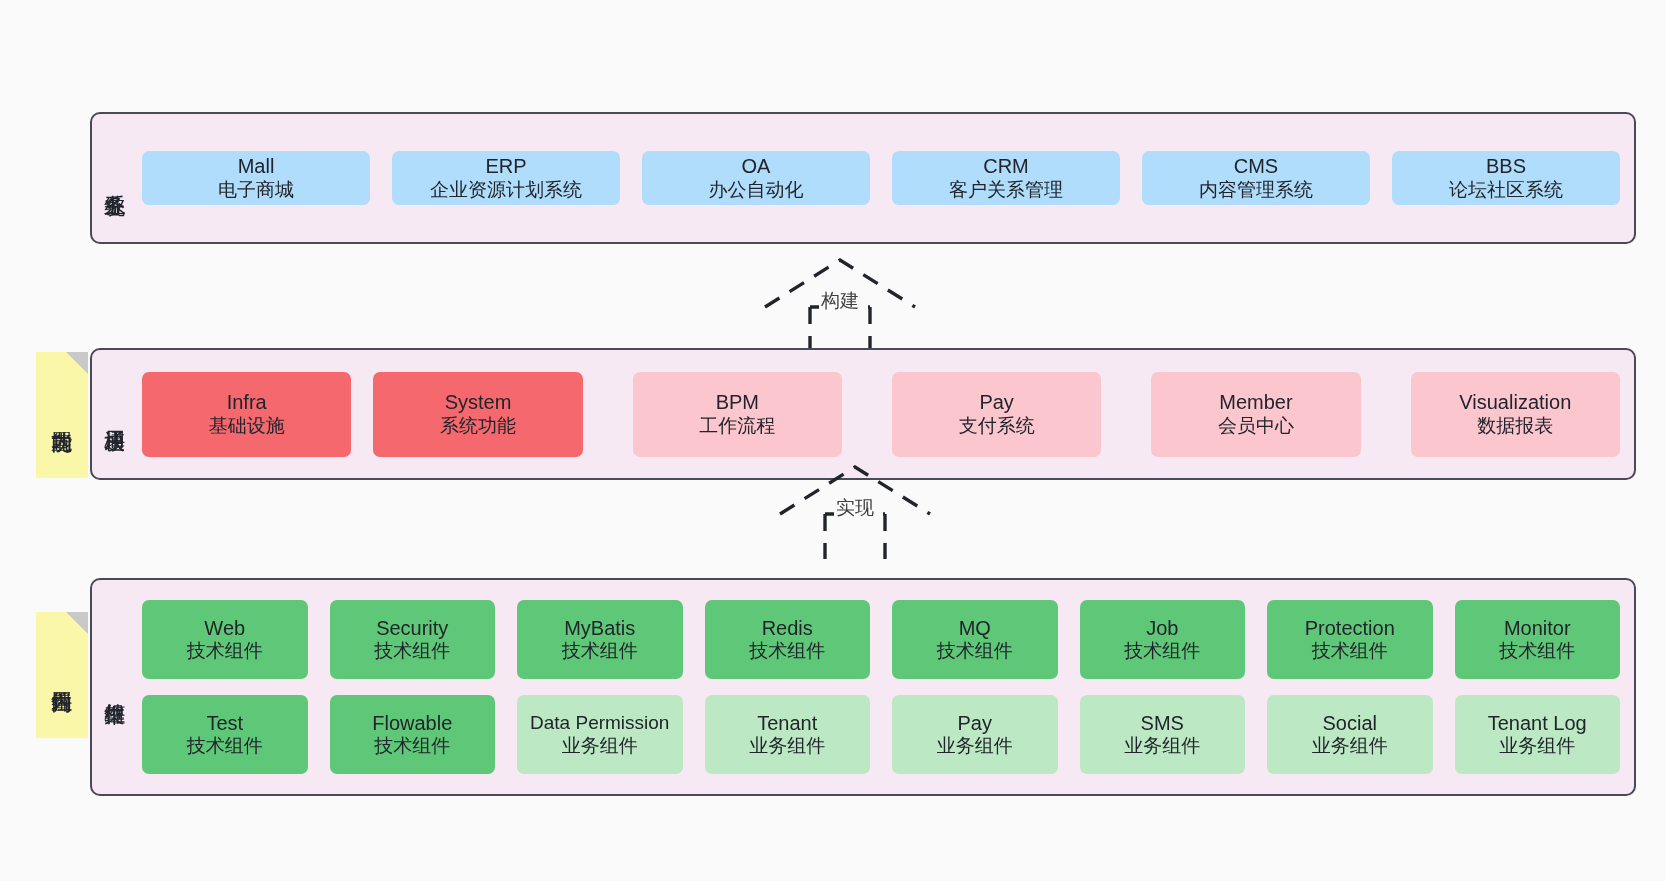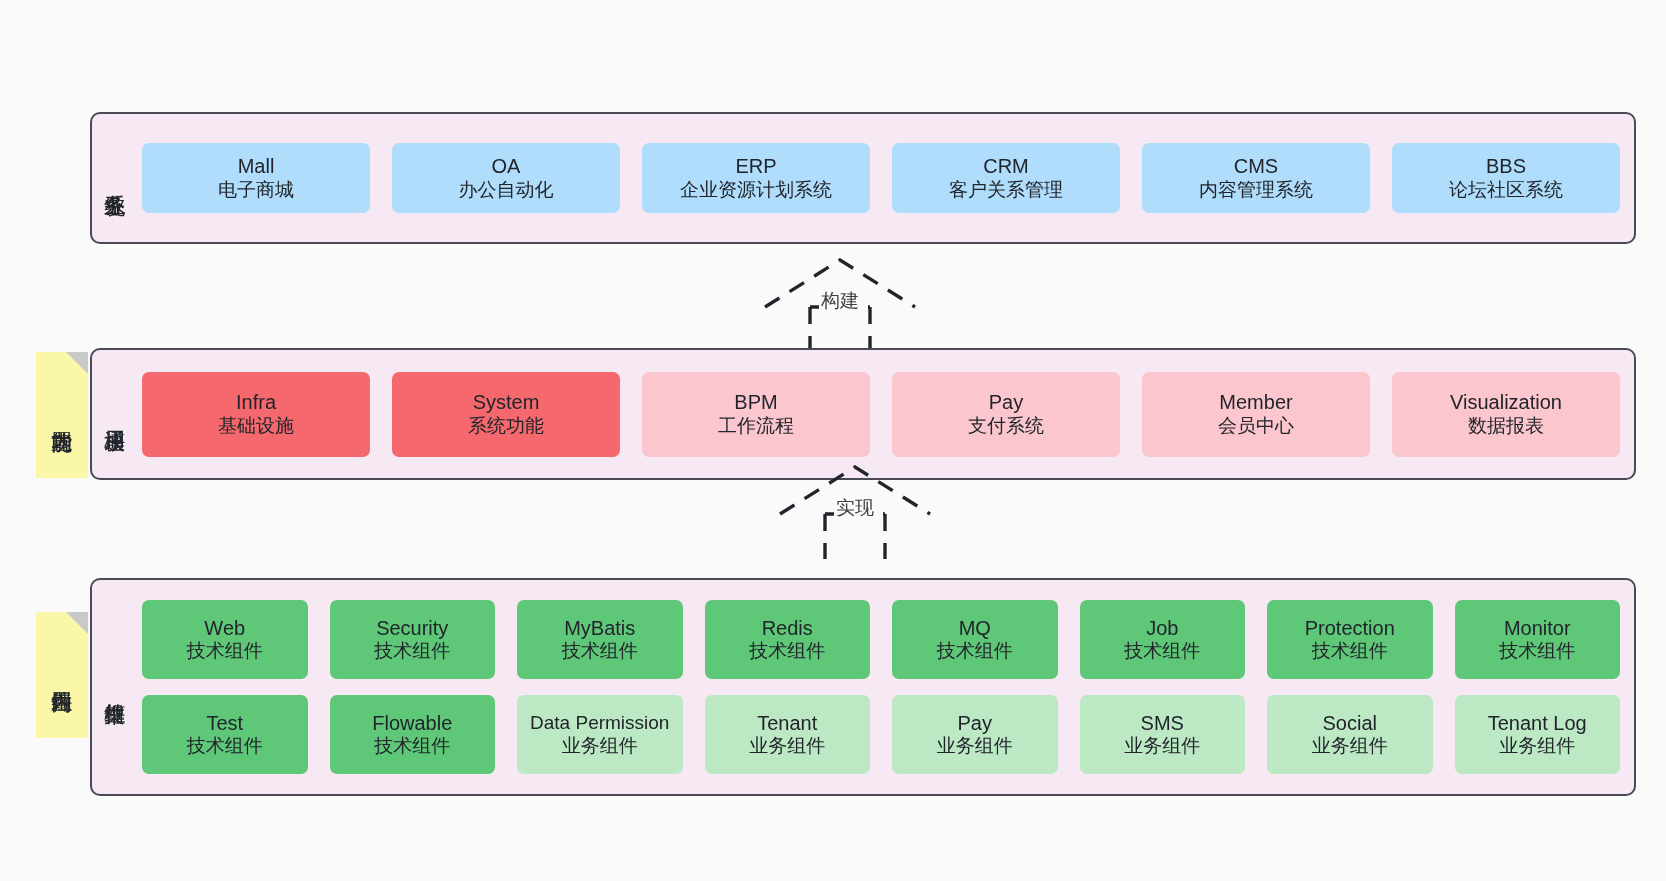--- a/index.html
+++ b/index.html
@@ -67,29 +67,29 @@
   }
   .cell .en { font-size: 20px; }
   .cell .cn { font-size: 19px; }
   .cell.three .en { font-size: 19px; }
 
   
   #layer-business {
     left: 90px; top: 112px; width: 1546px; height: 132px;
   }
   #layer-business .cell { background: #AFDDFB; }
-  #layer-business .row { height: 70px; }
+  #layer-business .row { height: 54px; }
 
   
   #layer-modules {
     left: 90px; top: 348px; width: 1546px; height: 132px;
   }
   #layer-modules .row { height: 85px; }
   .c-red   { background: #F4686E; }
-  .c-pink  { background: #FCC6CE; }
+  .c-pink  { background: #FCC6CE; margin-left: 28px; }
 
   
   #layer-framework {
     left: 90px; top: 578px; width: 1546px; height: 218px;
   }
   #layer-framework .row { height: 79px; }
   .c-green { background: #5FC878; }
   .c-lgreen{ background: #BCE8C4; }
 
   
@@ -145,26 +145,26 @@
 
   <div class="layer" id="layer-business">
     <div class="layer-title">业务系统</div>
     <div class="layer-body">
       <div class="row">
         <div class="cell">
           <span class="en">Mall</span>
           <span class="cn">电子商城</span>
         </div>
         <div class="cell">
+          <span class="en">ERP</span>
+          <span class="cn">企业资源计划系统</span>
+        </div>
+        <div class="cell">
           <span class="en">OA</span>
           <span class="cn">办公自动化</span>
-        </div>
-        <div class="cell">
-          <span class="en">ERP</span>
-          <span class="cn">企业资源计划系统</span>
         </div>
         <div class="cell">
           <span class="en">CRM</span>
           <span class="cn">客户关系管理</span>
         </div>
         <div class="cell">
           <span class="en">CMS</span>
           <span class="cn">内容管理系统</span>
         </div>
         <div class="cell">

